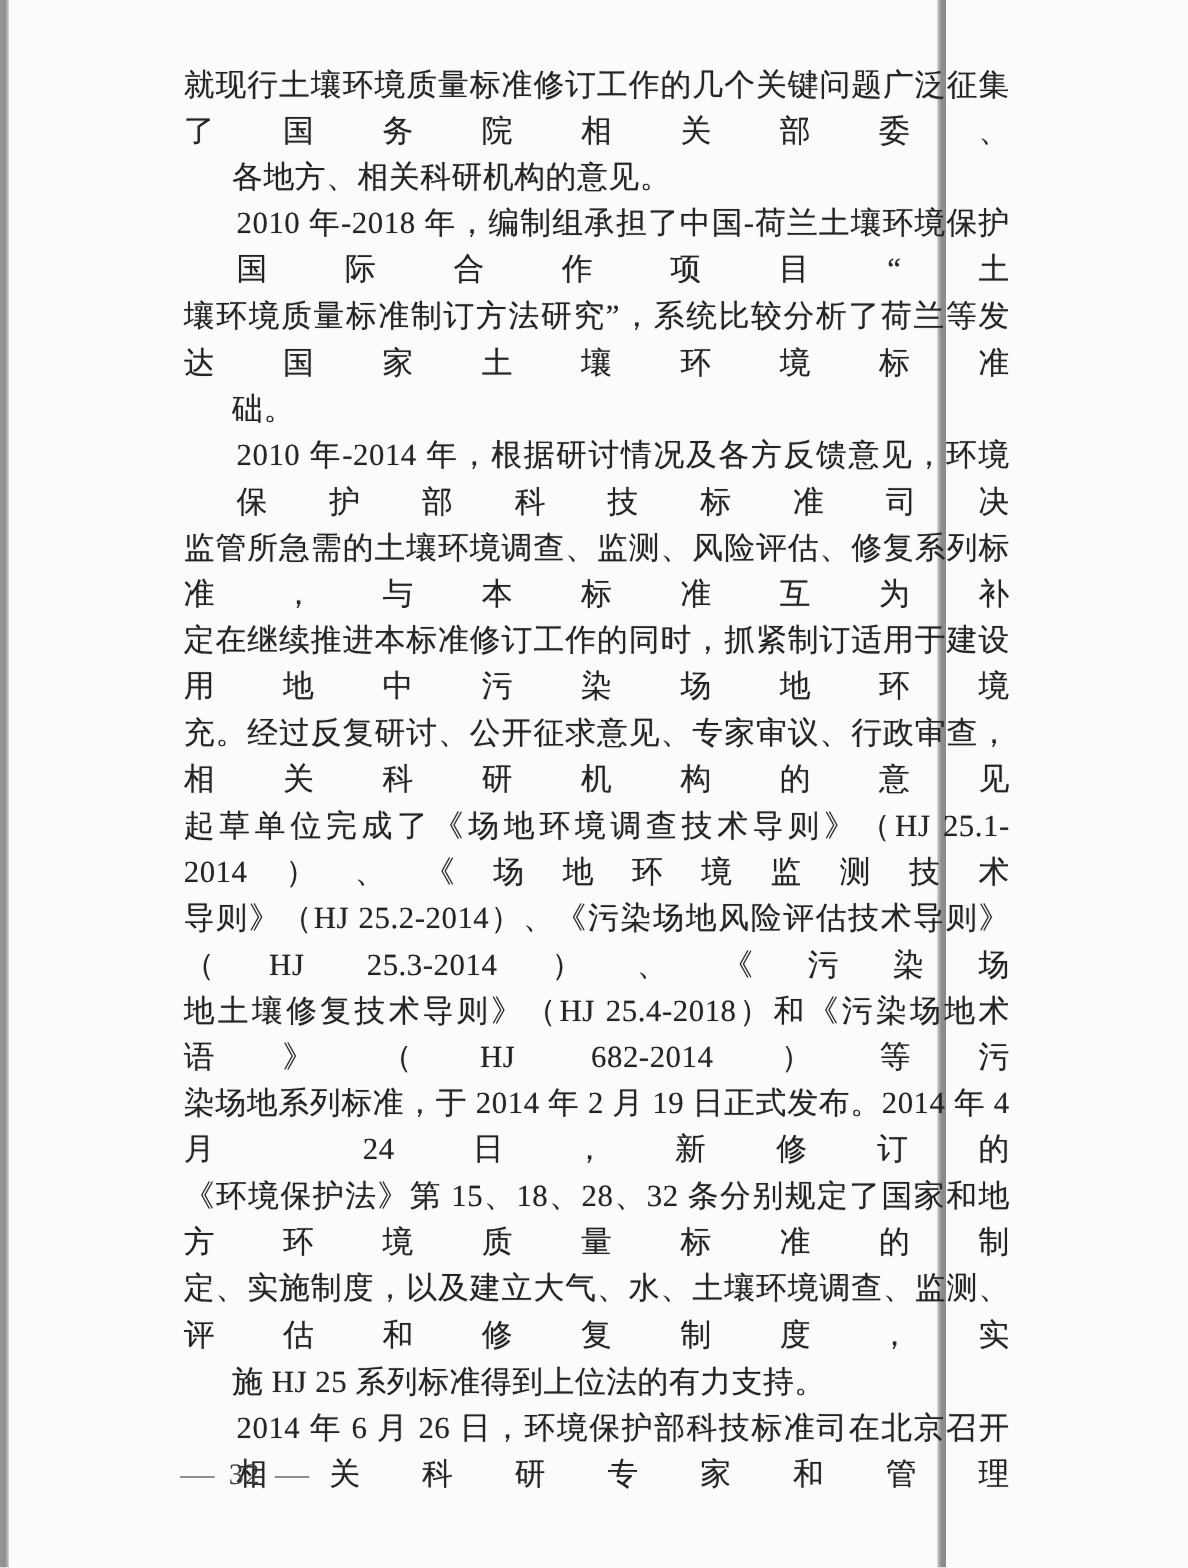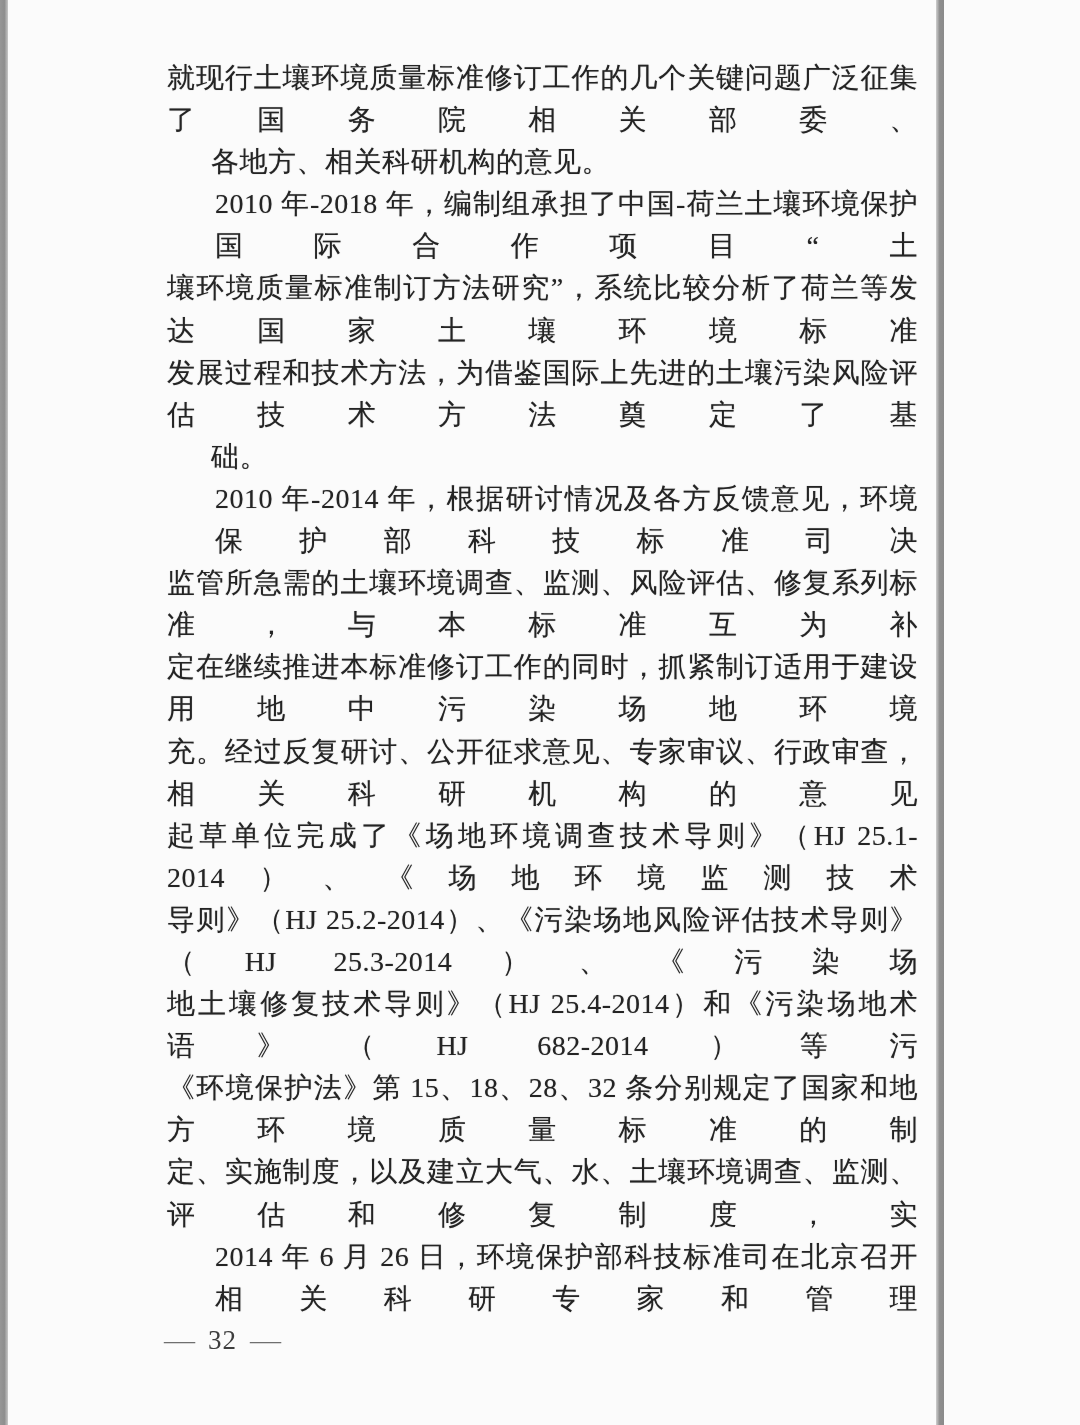--- a/index.html
+++ b/index.html
@@ -11,21 +11,21 @@
   }
   * { margin: 0; padding: 0; box-sizing: border-box; }
   html, body {
     width: 1080px; height: 1425px;
     overflow: hidden;
     background: var(--page-bg);
     font-family: "Liberation Serif", "DejaVu Serif", serif;
   }
   .page {
     position: relative;
-    width: 944px; height: 1425px;
+    width: 860px; height: 1425px;
     background: var(--page-bg);
   }
   .edge-left {
     position: absolute; left: 0; top: 0; bottom: 0; width: 8px;
     background: linear-gradient(to right, #979797 0%, var(--edge-strip) 55%, #c8c8c8 100%);
   }
   .edge-right {
     position: absolute; right: 0; top: 0; bottom: 0; width: 8px;
     background: linear-gradient(to left, #8a8a8a 0%, var(--edge-strip) 55%, #cfcfcf 100%);
   }
@@ -62,31 +62,32 @@
 
 <div class="page">
   <div class="edge-left"></div>
   <div class="edge-right"></div>
 
   <div class="text-block">
       <div class="line">就现行土壤环境质量标准修订工作的几个关键问题广泛征集了国务院相关部委、</div>
       <div class="line para-end">各地方、相关科研机构的意见。</div>
       <div class="line indent">2010 年-2018 年，编制组承担了中国-荷兰土壤环境保护国际合作项目“土</div>
       <div class="line">壤环境质量标准制订方法研究”，系统比较分析了荷兰等发达国家土壤环境标准</div>
-      <div class="line">发展过程和技术方法，为借鉴国际上先进的土壤污染风险评估技术方法奠定了基</div>
       <div class="line para-end">础。</div>
       <div class="line indent">2010 年-2014 年，根据研讨情况及各方反馈意见，环境保护部科技标准司决</div>
       <div class="line">监管所急需的土壤环境调查、监测、风险评估、修复系列标准，与本标准互为补</div>
       <div class="line">定在继续推进本标准修订工作的同时，抓紧制订适用于建设用地中污染场地环境</div>
       <div class="line">充。经过反复研讨、公开征求意见、专家审议、行政审查，相关科研机构的意见</div>
       <div class="line">起草单位完成了《场地环境调查技术导则》（HJ 25.1-2014）、《场地环境监测技术</div>
       <div class="line">导则》（HJ 25.2-2014）、《污染场地风险评估技术导则》（HJ 25.3-2014）、《污染场</div>
-      <div class="line">地土壤修复技术导则》（HJ 25.4-2014）和《污染场地术语》（HJ 682-2014）等污</div>
+      <div class="line">地土壤修复技术导则》（HJ 25.4-2018）和《污染场地术语》（HJ 682-2014）等污</div>
+      <div class="line">染场地系列标准，于 2014 年 2 月 19 日正式发布。2014 年 4 月 24 日，新修订的</div>
       <div class="line">《环境保护法》第 15、18、28、32 条分别规定了国家和地方环境质量标准的制</div>
       <div class="line">定、实施制度，以及建立大气、水、土壤环境调查、监测、评估和修复制度，实</div>
+      <div class="line para-end">施 HJ 25 系列标准得到上位法的有力支持。</div>
       <div class="line indent">2014 年 6 月 26 日，环境保护部科技标准司在北京召开相关科研专家和管理</div>
     </div>
 
   <div class="footer">
     <span class="dash">—</span>
     <span class="num">32</span>
     <span class="dash">—</span>
   </div>
 </div>
 

